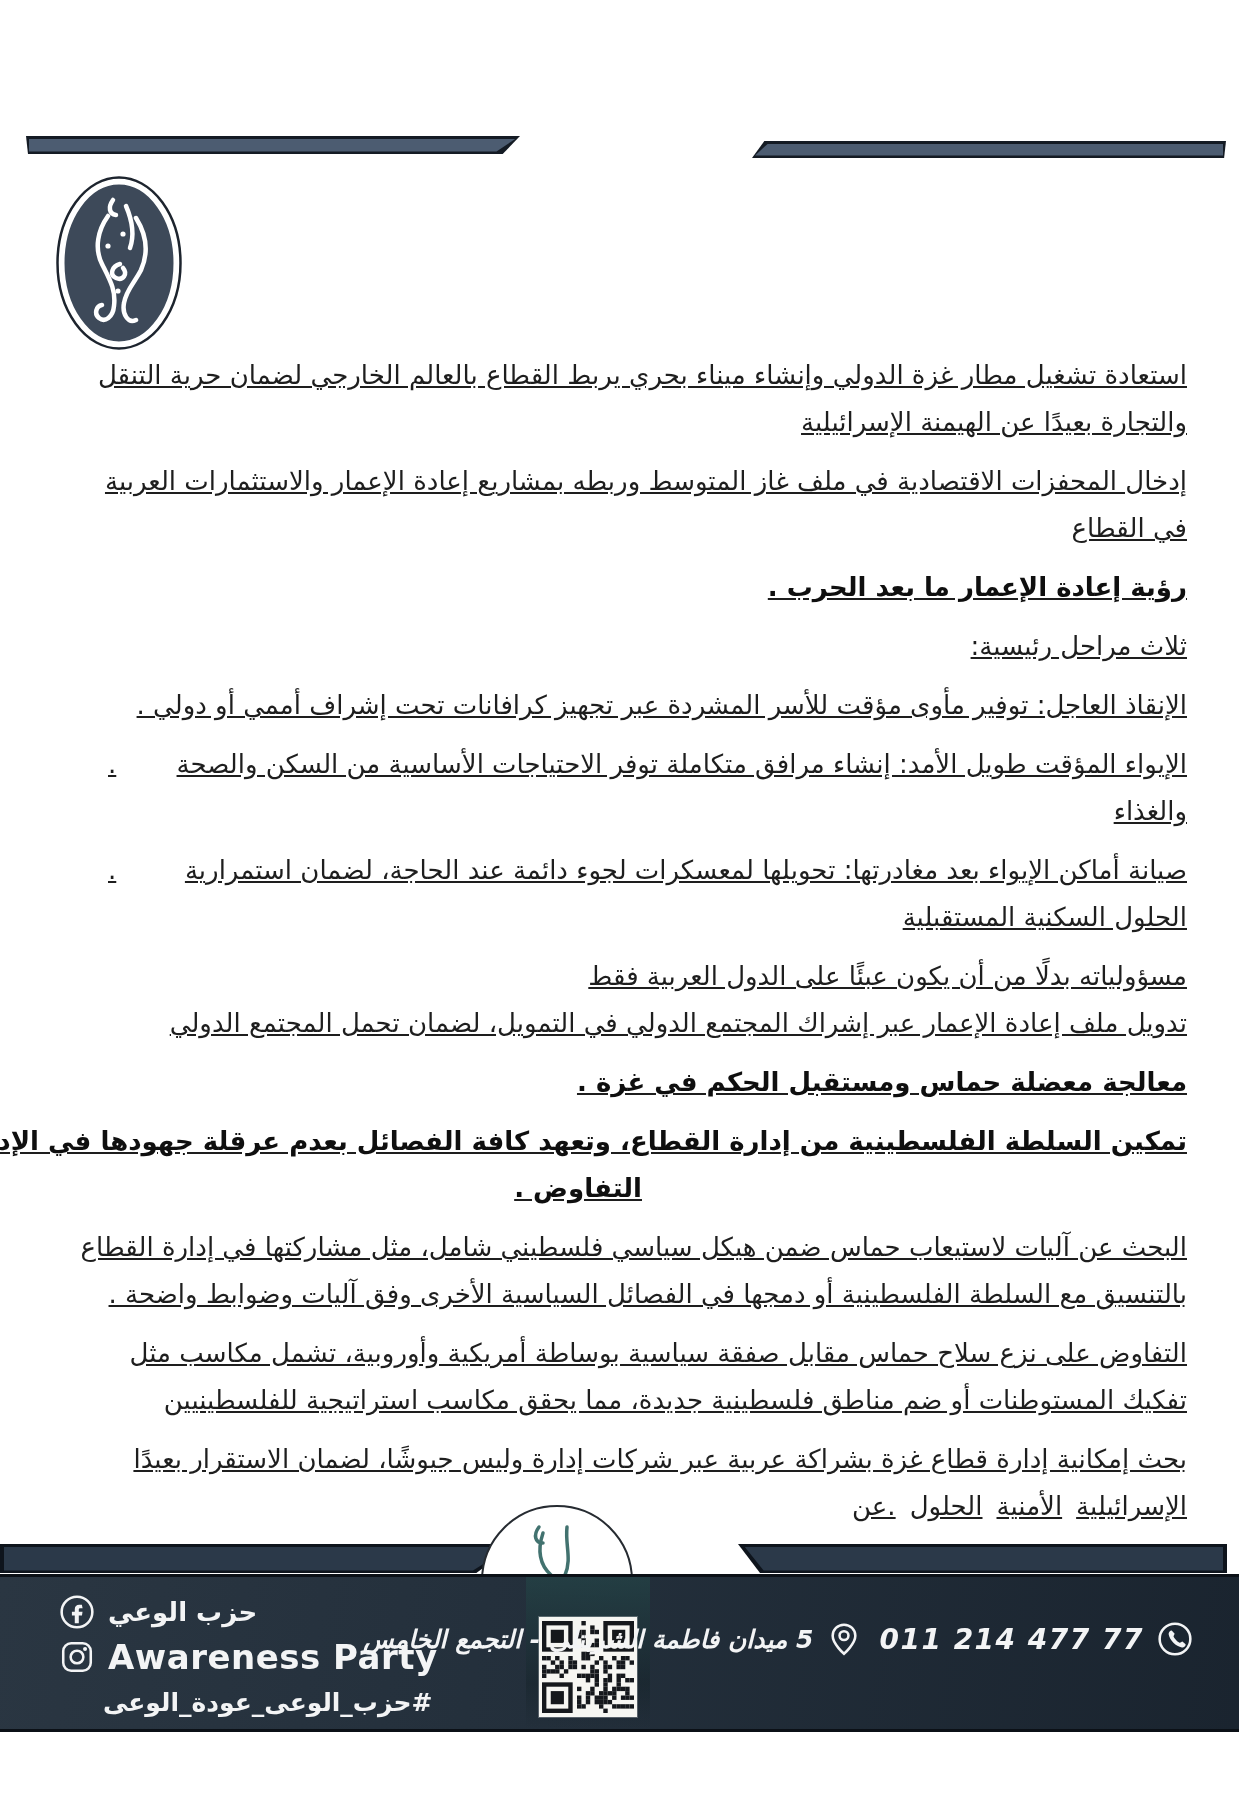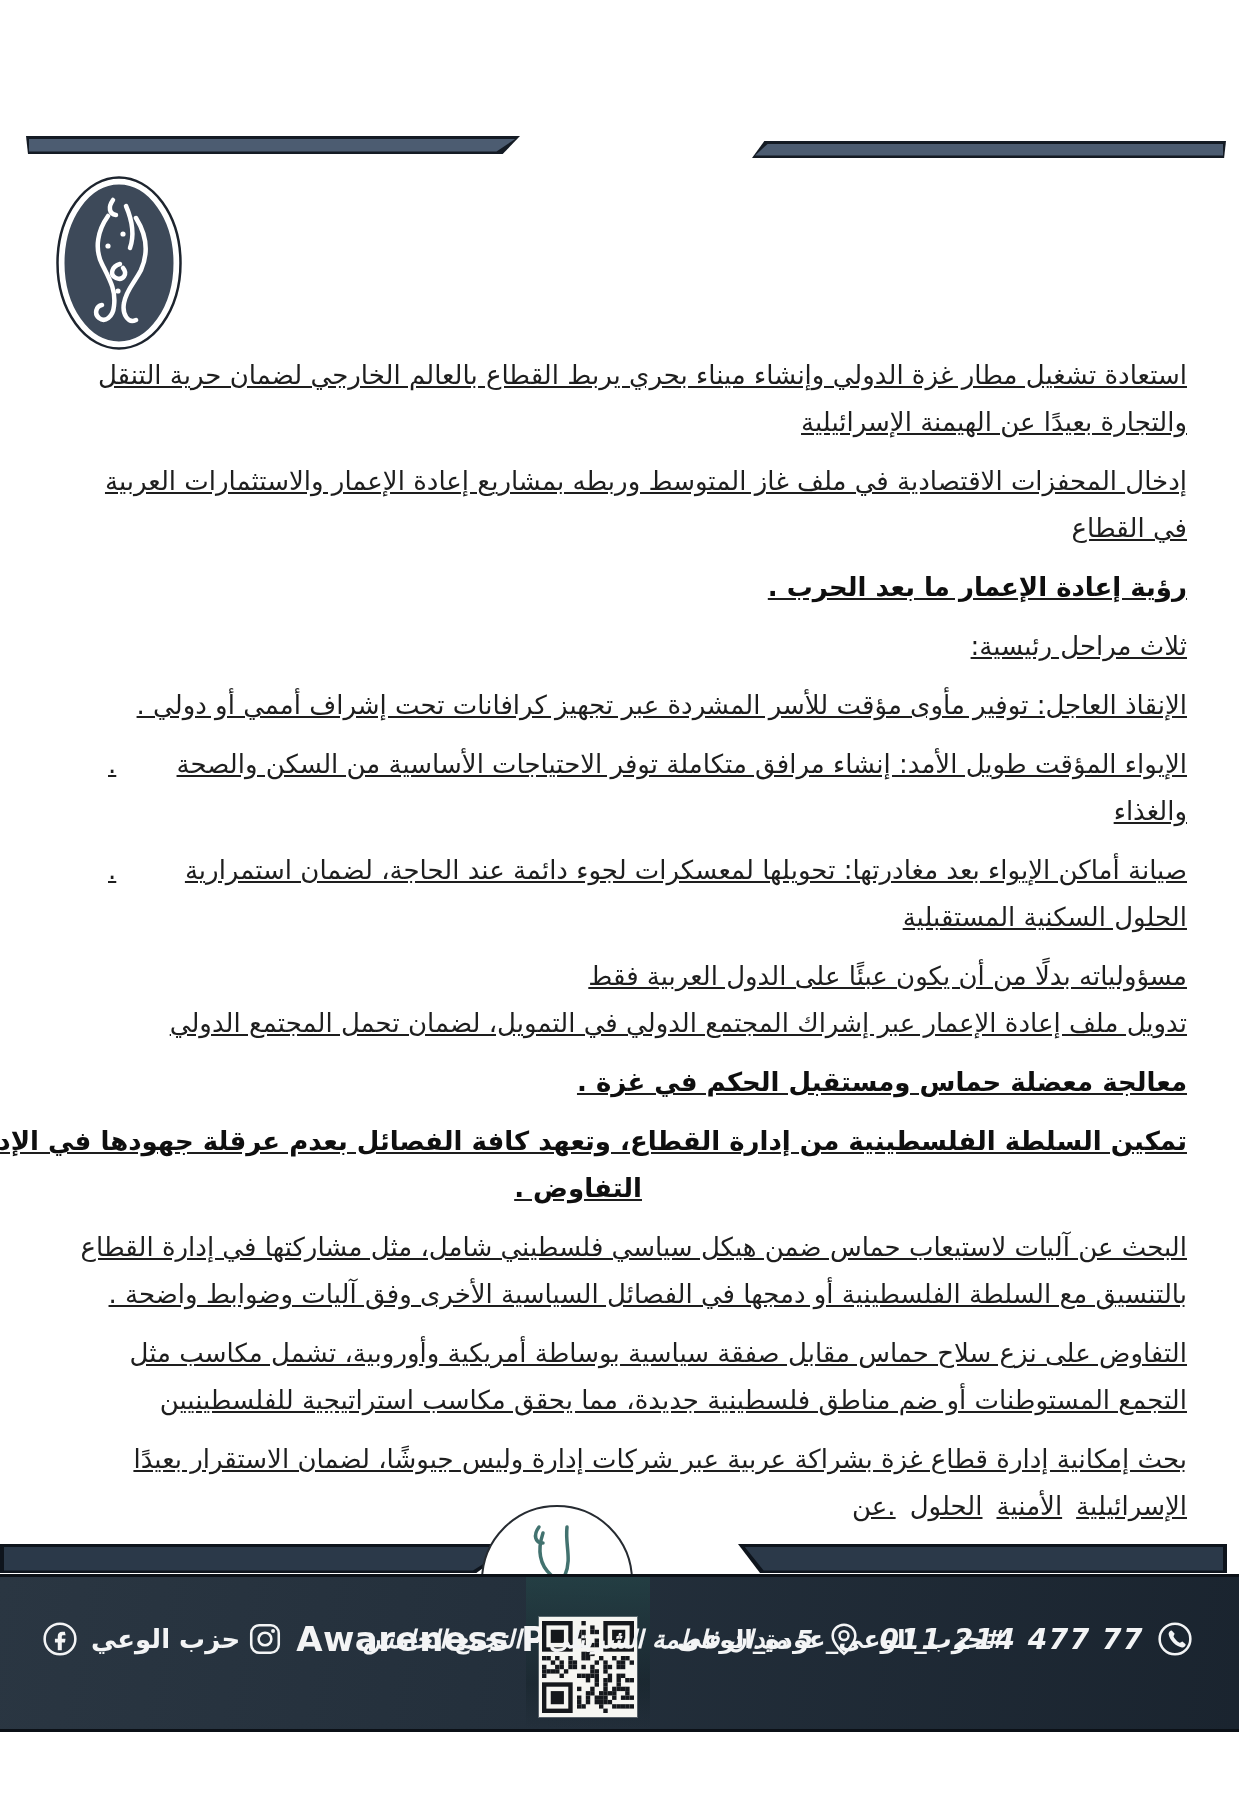--- a/index.html
+++ b/index.html
@@ -38,21 +38,21 @@
   
   .seal{position:absolute;left:481px;top:1505px;width:152px;height:152px;border-radius:50%;
     background:#ffffff;border:2.5px solid #262b31;z-index:2;box-sizing:border-box;}
 
   
   .footer{position:absolute;left:0;top:1574px;width:1239px;height:158px;z-index:3;
     background:linear-gradient(100deg,#2a3642 0%,#232f3b 45%,#1a242f 100%);
     border-top:3px solid #0b1016;border-bottom:3px solid #0b1016;box-sizing:border-box;color:#f3f4f5;}
   .smudge{position:absolute;left:526px;top:0;width:124px;height:152px;
     background:linear-gradient(180deg,rgba(36,74,74,0.55),rgba(15,30,34,0.35) 70%,rgba(15,30,34,0) 100%);}
-  .f-left{position:absolute;left:42px;top:16px;display:flex;flex-direction:row;gap:7px;margin-top:27px;}
+  .f-left{position:absolute;left:59px;top:16px;display:flex;flex-direction:column;gap:7px;}
   .f-row{display:flex;align-items:center;gap:13px;height:38px;}
   .f-label-ar{font-size:26px;font-weight:bold;}
   .f-label-en{font-size:34px;font-weight:bold;letter-spacing:0.5px;}
   .f-hashtag{font-size:25px;font-weight:bold;padding-left:44px;direction:rtl;}
   .f-qr{position:absolute;left:539px;top:40px;width:98px;height:100px;background:#f6f6f2;
     padding:3px;box-sizing:border-box;box-shadow:0 0 0 1px rgba(255,255,255,0.25);}
   .f-right{position:absolute;right:46px;top:44px;display:flex;gap:17px;align-items:flex-end;font-style:italic;}
   .f-right .f-row{direction:rtl;height:36px;gap:13px;}
   .f-address{font-size:25px;font-weight:bold;direction:rtl;}
   .f-phone{font-size:28px;font-weight:bold;direction:ltr;letter-spacing:1.5px;}
@@ -129,21 +129,21 @@
       <div class="para bold">
         <div class="line">تمكين السلطة الفلسطينية من إدارة القطاع، وتعهد كافة الفصائل بعدم عرقلة جهودها في الإدارة أو</div>
         <div class="line" style="padding-right: 545px;">التفاوض .</div>
       </div>
       <div class="para">
         <div class="line">البحث عن آليات لاستيعاب حماس ضمن هيكل سياسي فلسطيني شامل، مثل مشاركتها في إدارة القطاع</div>
         <div class="line">بالتنسيق مع السلطة الفلسطينية أو دمجها في الفصائل السياسية الأخرى وفق آليات وضوابط واضحة .</div>
       </div>
       <div class="para">
         <div class="line">التفاوض على نزع سلاح حماس مقابل صفقة سياسية بوساطة أمريكية وأوروبية، تشمل مكاسب مثل</div>
-        <div class="line">التجمع المستوطنات أو ضم مناطق فلسطينية جديدة، مما يحقق مكاسب استراتيجية للفلسطينيين</div>
+        <div class="line">تفكيك المستوطنات أو ضم مناطق فلسطينية جديدة، مما يحقق مكاسب استراتيجية للفلسطينيين</div>
       </div>
       <div class="para">
         <div class="line">بحث إمكانية إدارة قطاع غزة بشراكة عربية عبر شركات إدارة وليس جيوشًا، لضمان الاستقرار بعيدًا</div>
         <div class="line tokens">
           <span>.عن</span>
           <span>الحلول</span>
           <span>الأمنية</span>
           <span>الإسرائيلية</span>
         </div>
       </div>

